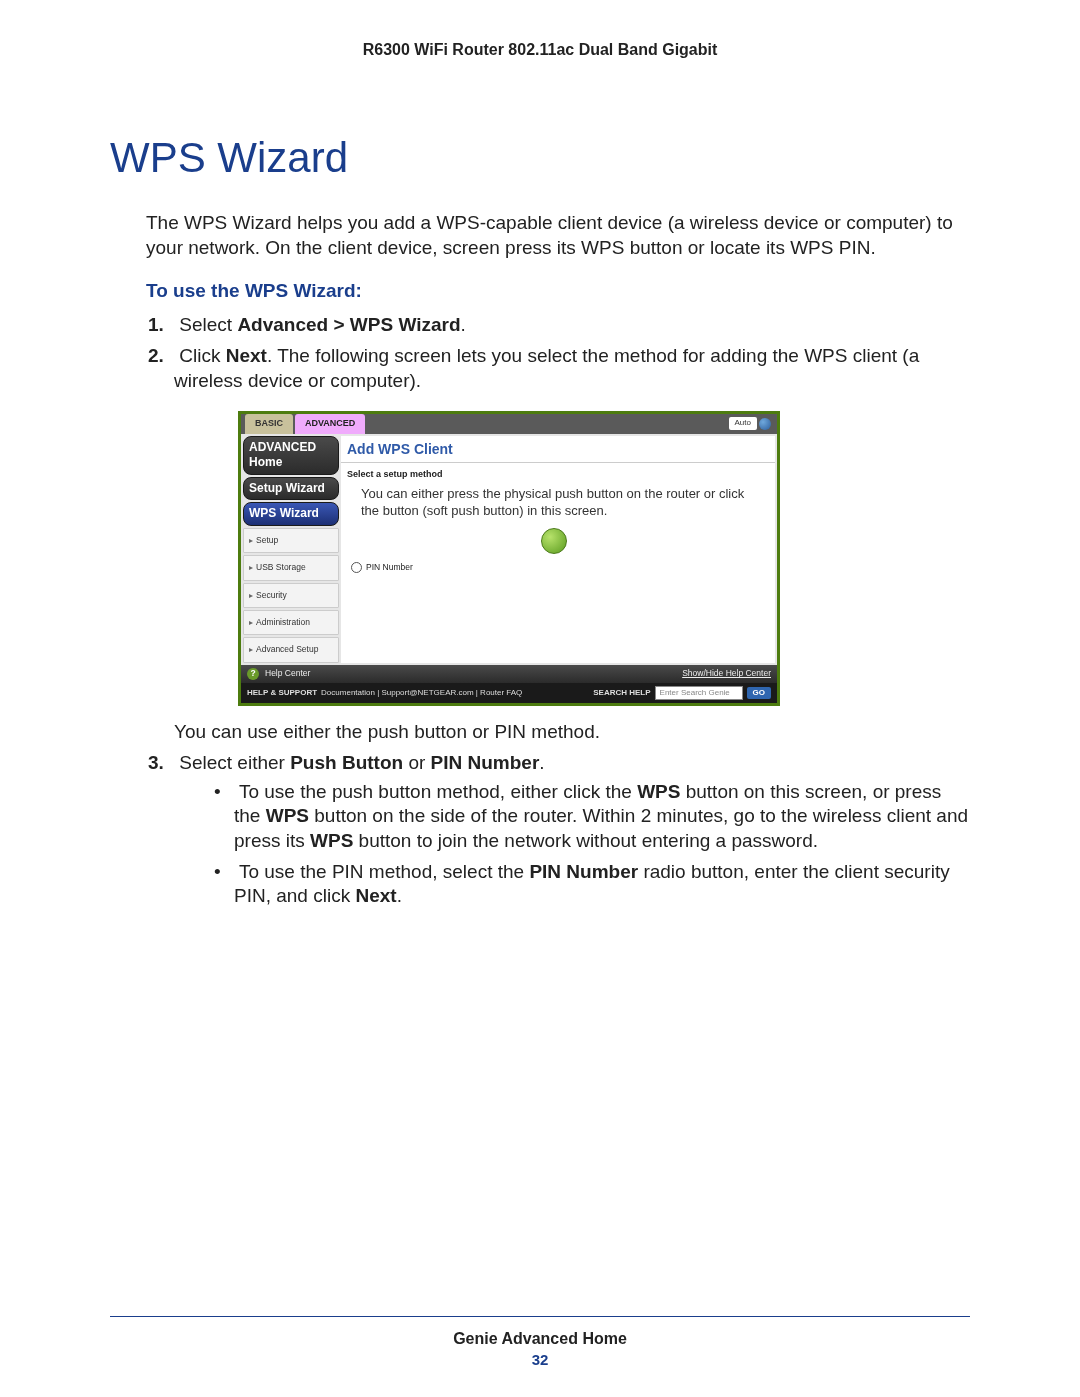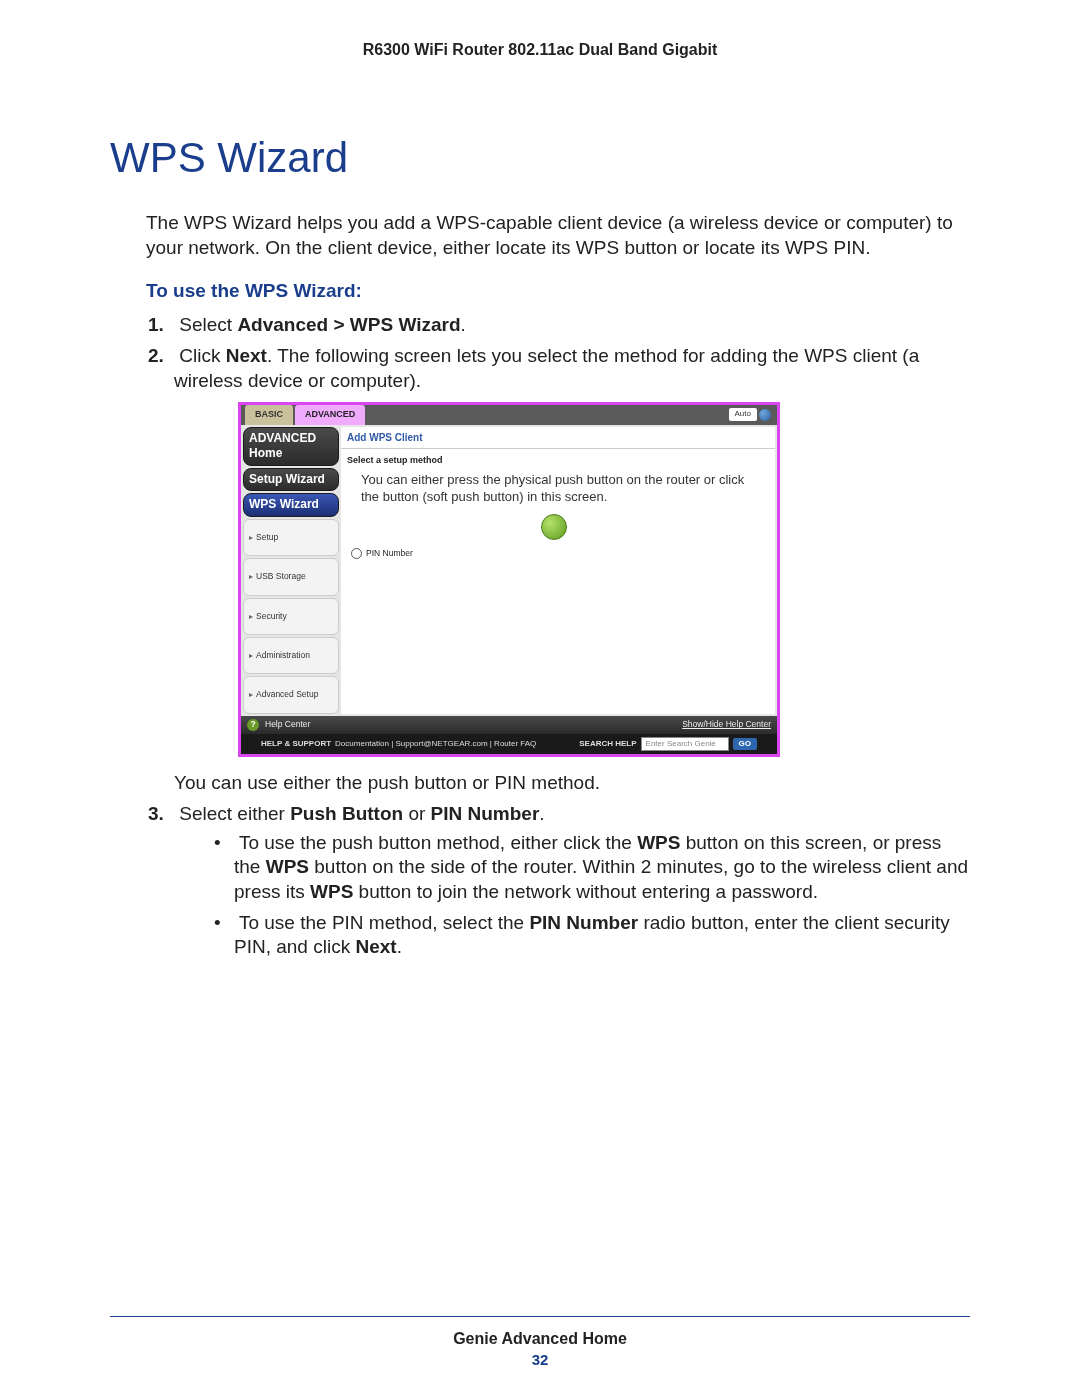--- a/index.html
+++ b/index.html
@@ -67,22 +67,22 @@
   }
   ul.bullets > li::before {
     content: "•";
     display: inline-block;
     width: 20px;
     margin-left: -20px;
   }
   
   .router-ui {
     width: 536px;
-    margin: 8px 0 14px 64px;
-    border: 3px solid #d946ef;
+    margin: 17px 0 14px 64px;
+    border: 3px solid #4d7c0f;
     background: #fff;
     font-family: Arial, sans-serif;
     font-size: 10px;
     color: #222;
   }
   .tabs-row {
     display: flex;
     align-items: center;
     background: #5a5a5a;
     height: 20px;
@@ -121,35 +121,35 @@
     color:#fff;
     padding: 3px 5px;
     border-radius: 8px;
     background: linear-gradient(#4a4a4a,#2b2b2b);
     border:1px solid #1a1a1a;
   }
   .side-item.selected { background: linear-gradient(#3a57b5,#1c2f74); }
   .side-sub {
     font-size: 8.5px;
     color:#333;
-    padding: 12px 5px;
+    padding: 6px 5px;
     background:#f3f3f3;
     border:1px solid #ccc;
-    border-radius: 6px;
+    border-radius: 1px;
   }
   .content {
     flex:1;
     background:#fff;
     margin:2px 2px 2px 0;
     position:relative;
   }
   .content-title {
     color:#2f5aa8;
     font-weight:bold;
-    font-size:10px;
+    font-size:14px;
     padding:4px 6px;
     border-bottom:1px solid #ccc;
   }
   .content-sub {
     font-weight:bold;
     font-size:9px;
     padding:6px 6px 2px 6px;
   }
   .radio-row {
     display:flex;
@@ -173,21 +173,21 @@
   .help-bar {
     display:flex; align-items:center; gap:6px;
     background: linear-gradient(#4a4a4a,#2b2b2b);
     color:#eee; font-size:8.5px; padding:3px 6px;
   }
   .help-q { width:12px;height:12px;border-radius:50%;background:#6a9a2a;color:#fff;display:flex;align-items:center;justify-content:center;font-weight:bold; }
   .help-right { margin-left:auto; text-decoration:underline; }
   .support-bar {
     display:flex; align-items:center;
     background:#1a1a1a; color:#ddd;
-    font-size:8px; padding:3px 20px; gap:4px;
+    font-size:8px; padding:3px 6px; gap:4px;
     flex-wrap:nowrap;
   }
   .support-label { font-weight:bold; white-space:nowrap; }
   .support-links { white-space:nowrap; }
   .search-label { font-weight:bold; margin-left:auto; white-space:nowrap; }
   .search-input {
     background:#fff; color:#888; font-size:8px; padding:1px 4px;
     border:1px solid #888; width:78px; white-space:nowrap;
   }
   .go-btn {
@@ -207,21 +207,21 @@
   .footer-page { font-weight:bold; font-size:15px; color:#1a3e8c; }
 </style>
 </head>
 <body>
 
 <div class="page">
   <div class="running-head">R6300 WiFi Router 802.11ac Dual Band Gigabit</div>
 
   <h1 class="section-title">WPS Wizard</h1>
 
-  <p class="body-text">The WPS Wizard helps you add a WPS-capable client device (a wireless device or computer) to your network. On the client device, either locate its WPS button or locate its WPS PIN.</p>
+  <p class="body-text">The WPS Wizard helps you add a WPS-capable client device (a wireless device or computer) to your network. On the client device, screen press its WPS button or locate its WPS PIN.</p>
 
   <div class="sub-heading">To use the WPS Wizard:</div>
 
   <ol class="steps">
     <li>
       <span>Select </span><b>Advanced &gt; WPS Wizard</b><span>.</span>
     </li>
     <li>
       <span>Click </span><b>Next</b><span>. The following screen lets you select the method for adding the WPS client (a wireless device or computer).</span>
 

